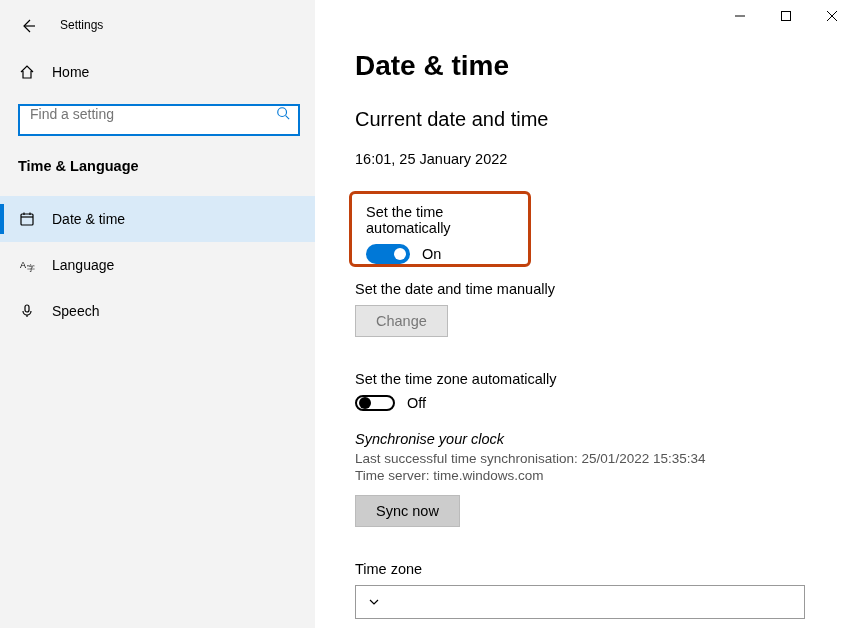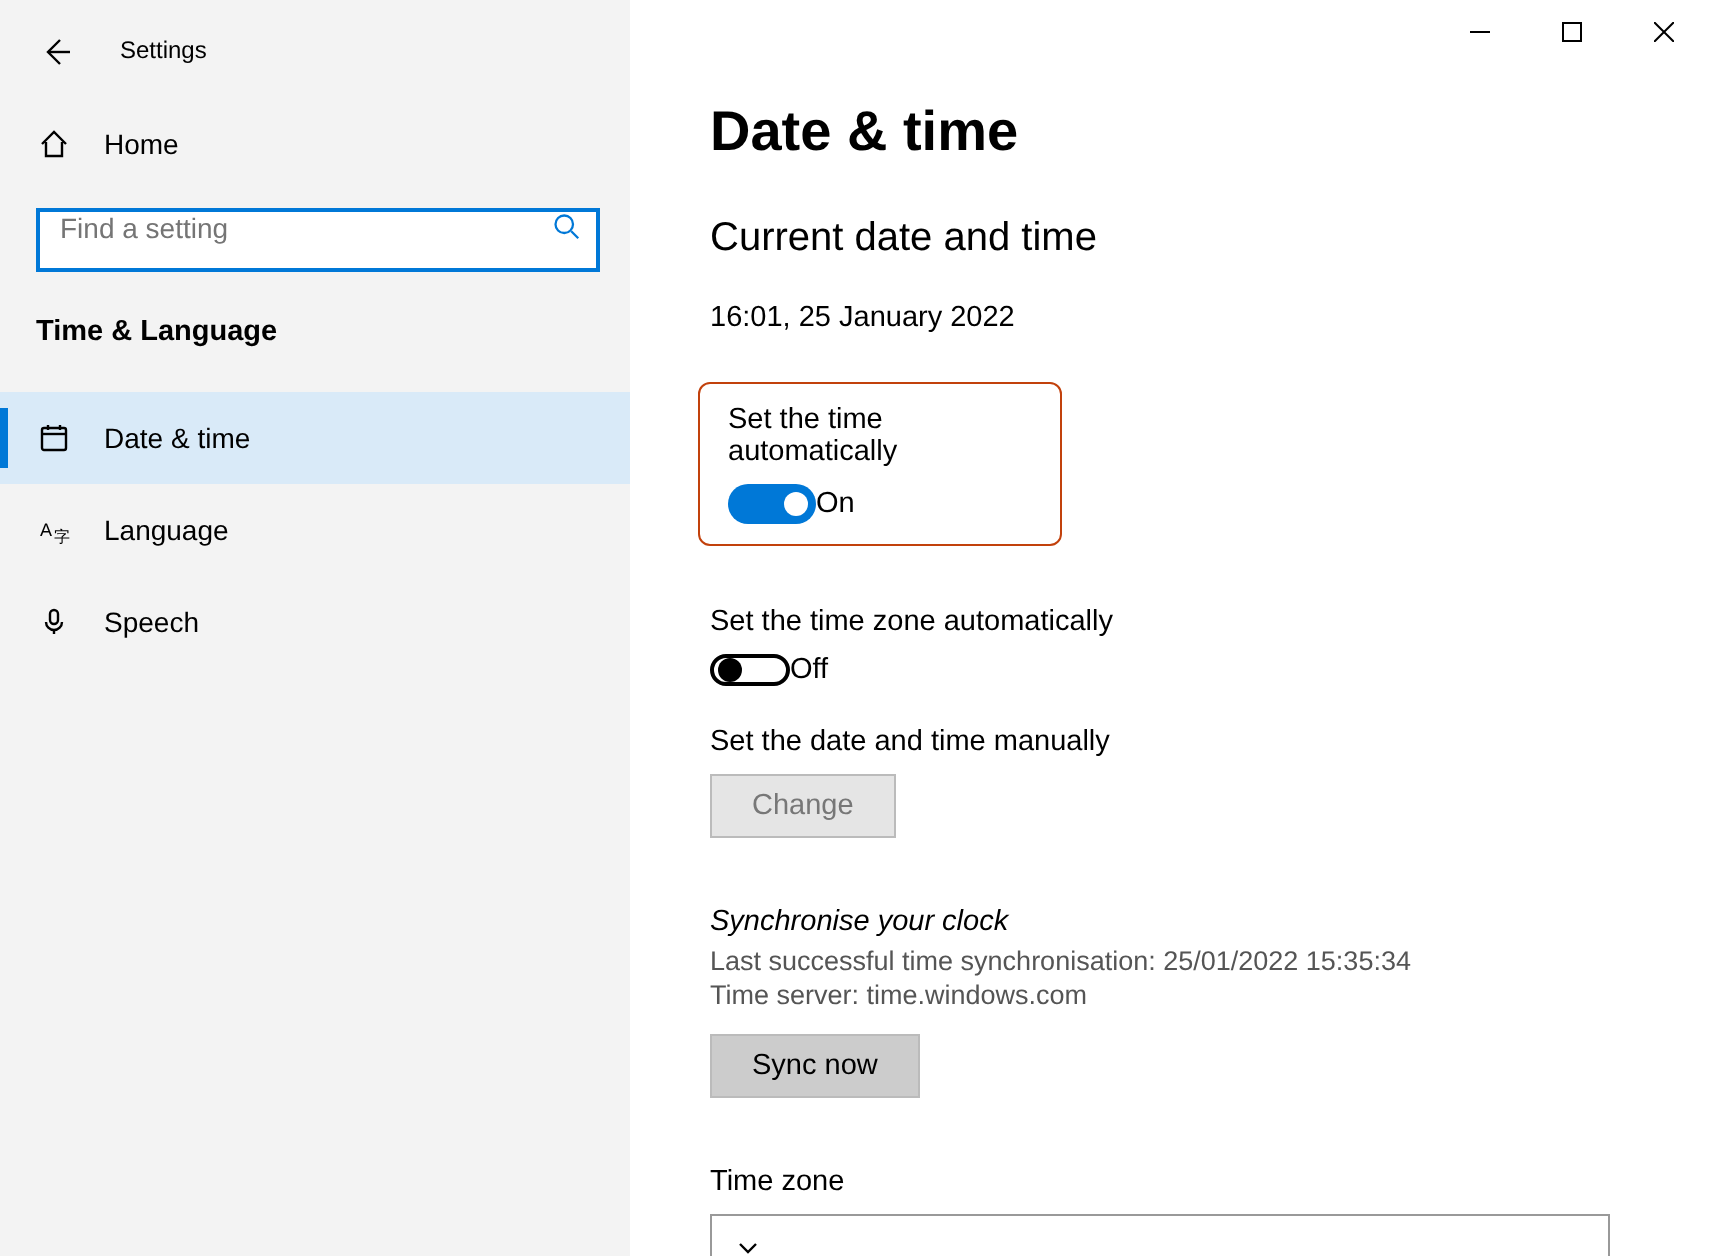--- a/index.html
+++ b/index.html
@@ -37,23 +37,23 @@
 
   
   .content { padding: 50px 50px 0 40px; }
   h1 { font-size: 28px; font-weight: 600; margin-bottom: 26px; }
   h2 { font-size: 20px; font-weight: 400; margin-bottom: 20px; }
   .subtext { font-size: 14.5px; margin-bottom: 24px; }
   .setting-label { font-size: 14.5px; margin-bottom: 8px; }
   .small-grey { font-size: 13.5px; color: #555; margin-bottom: 2px; }
   .block { margin-bottom: 20px; }
 
-  .highlight-box { border: 1px solid #c2410c; border-radius: 6px; padding: 10px 14px 10px 14px; width: 182px; margin-bottom: 30px; margin-left: -6px; }
-
-  .toggle { display: flex; align-items: center; }
+  .highlight-box { border: 3px solid #c2410c; border-radius: 6px; padding: 10px 14px 0 14px; width: 182px; margin-bottom: 14px; margin-left: -6px; }
+
+  .toggle { display: flex; align-items: center; gap: 12px; }
   .toggle-track { width: 44px; height: 20px; border-radius: 10px; position: relative; }
   .toggle-on .toggle-track { background: #0078d7; }
   .toggle-off .toggle-track { background: #fff; border: 2px solid #000; width: 40px; height: 16px; }
   .toggle-knob { width: 12px; height: 12px; border-radius: 50%; position: absolute; top: 50%; transform: translateY(-50%); }
   .toggle-on .toggle-knob { background: #fff; right: 4px; }
   .toggle-off .toggle-knob { background: #000; left: 2px; }
   .toggle-label { font-size: 14.5px; }
 
   .btn { display: inline-block; padding: 7px 20px; background: #ccc; border: 1px solid #bbb; font-size: 14.5px; }
   .btn.disabled { color: #777; background: #e5e5e5; }
@@ -169,33 +169,33 @@
       <div class="highlight-box">
         <div class="setting-label">Set the time automatically</div>
         <div class="toggle toggle-on">
           <div class="toggle-track">
               <div class="toggle-knob"></div>
             </div>
           <span class="toggle-label">On</span>
         </div>
       </div>
 
+      <div class="block" style="margin-bottom:34px;">
+        <div class="setting-label">Set the date and time manually</div>
+        <div class="btn disabled">Change</div>
+      </div>
+
       <div class="block">
         <div class="setting-label">Set the time zone automatically</div>
         <div class="toggle toggle-off">
           <div class="toggle-track">
               <div class="toggle-knob"></div>
             </div>
           <span class="toggle-label">Off</span>
         </div>
-      </div>
-
-      <div class="block" style="margin-bottom:34px;">
-        <div class="setting-label">Set the date and time manually</div>
-        <div class="btn disabled">Change</div>
       </div>
 
       <div class="block" style="margin-bottom:34px;">
         <div class="setting-label" style="margin-bottom:4px;font-style:italic;">Synchronise your clock</div>
         <div class="small-grey">Last successful time synchronisation: 25/01/2022 15:35:34</div>
         <div class="small-grey" style="margin-bottom:12px;">Time server: time.windows.com</div>
         <div class="btn">Sync now</div>
       </div>
 
       <div class="block">

